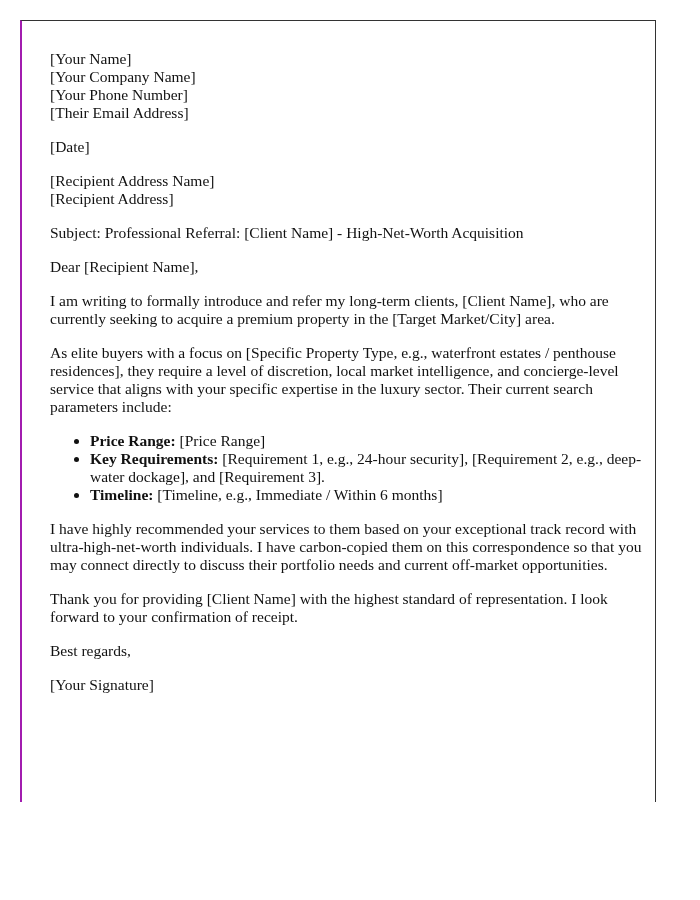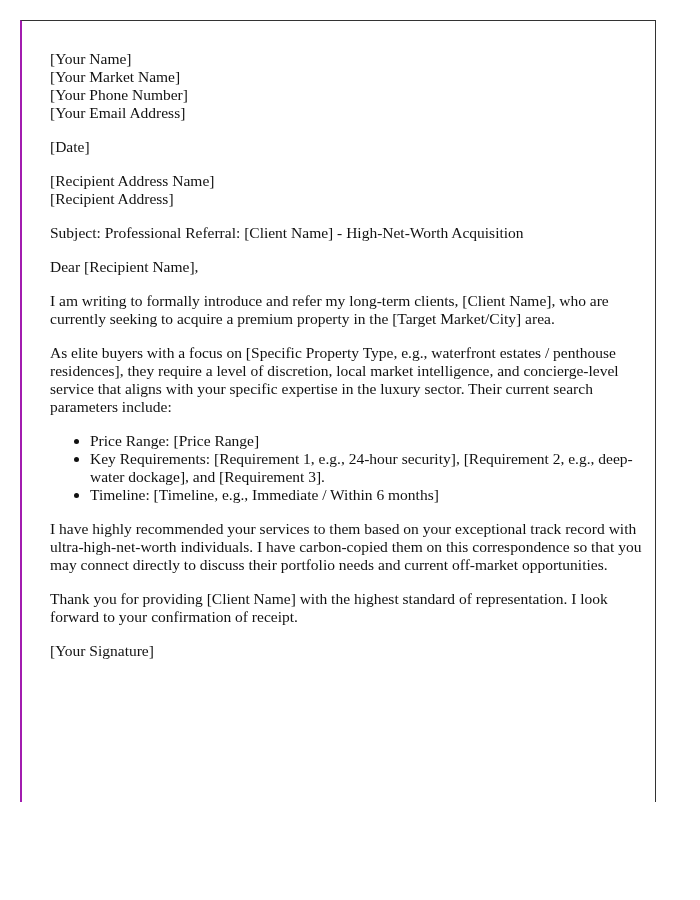--- a/index.html
+++ b/index.html
@@ -36,33 +36,33 @@
     }
     .block { margin: 0 0 16px 0; }
     .block p, .block div { margin: 0; }
     .para { margin: 0 0 16px 0; font-family: Liberation Serif, serif; }
     ul.params {
       margin: 0 0 16px 0;
       padding-left: 40px;
       list-style: disc;
     }
     ul.params li { margin: 0; }
-    b { font-weight: normal; }
+    b { font-weight: bold; }
   </style>
 </head>
 <body>
 
 <div class="page">
   <div class="content">
 
     <div class="block">
       <div>[Your Name]</div>
-      <div>[Your Market Name]</div>
+      <div>[Your Company Name]</div>
       <div>[Your Phone Number]</div>
-      <div>[Your Email Address]</div>
+      <div>[Their Email Address]</div>
     </div>
 
     <div class="block">[Date]</div>
 
     <div class="block">
       <div>[Recipient Address Name]</div>
       <div>[Recipient Address]</div>
     </div>
 
     <p class="para">Subject: Professional Referral: [Client Name] - High-Net-Worth Acquisition</p>
@@ -77,17 +77,18 @@
       <li><b>Price Range:</b><span> [Price Range]</span></li>
       <li><b>Key Requirements:</b><span> [Requirement 1, e.g., 24-hour security], [Requirement 2, e.g., deep-water dockage], and [Requirement 3].</span></li>
       <li><b>Timeline:</b><span> [Timeline, e.g., Immediate / Within 6 months]</span></li>
     </ul>
 
     <p class="para">I have highly recommended your services to them based on your exceptional track record with ultra-high-net-worth individuals. I have carbon-copied them on this correspondence so that you may connect directly to discuss their portfolio needs and current off-market opportunities.</p>
 
 
     <p class="para">Thank you for providing [Client Name] with the highest standard of representation. I look forward to your confirmation of receipt.</p>
 
+    <p class="para">Best regards,</p>
 
     <p class="para">[Your Signature]</p>
 
   </div>
 </div>
 
 </body></html>

